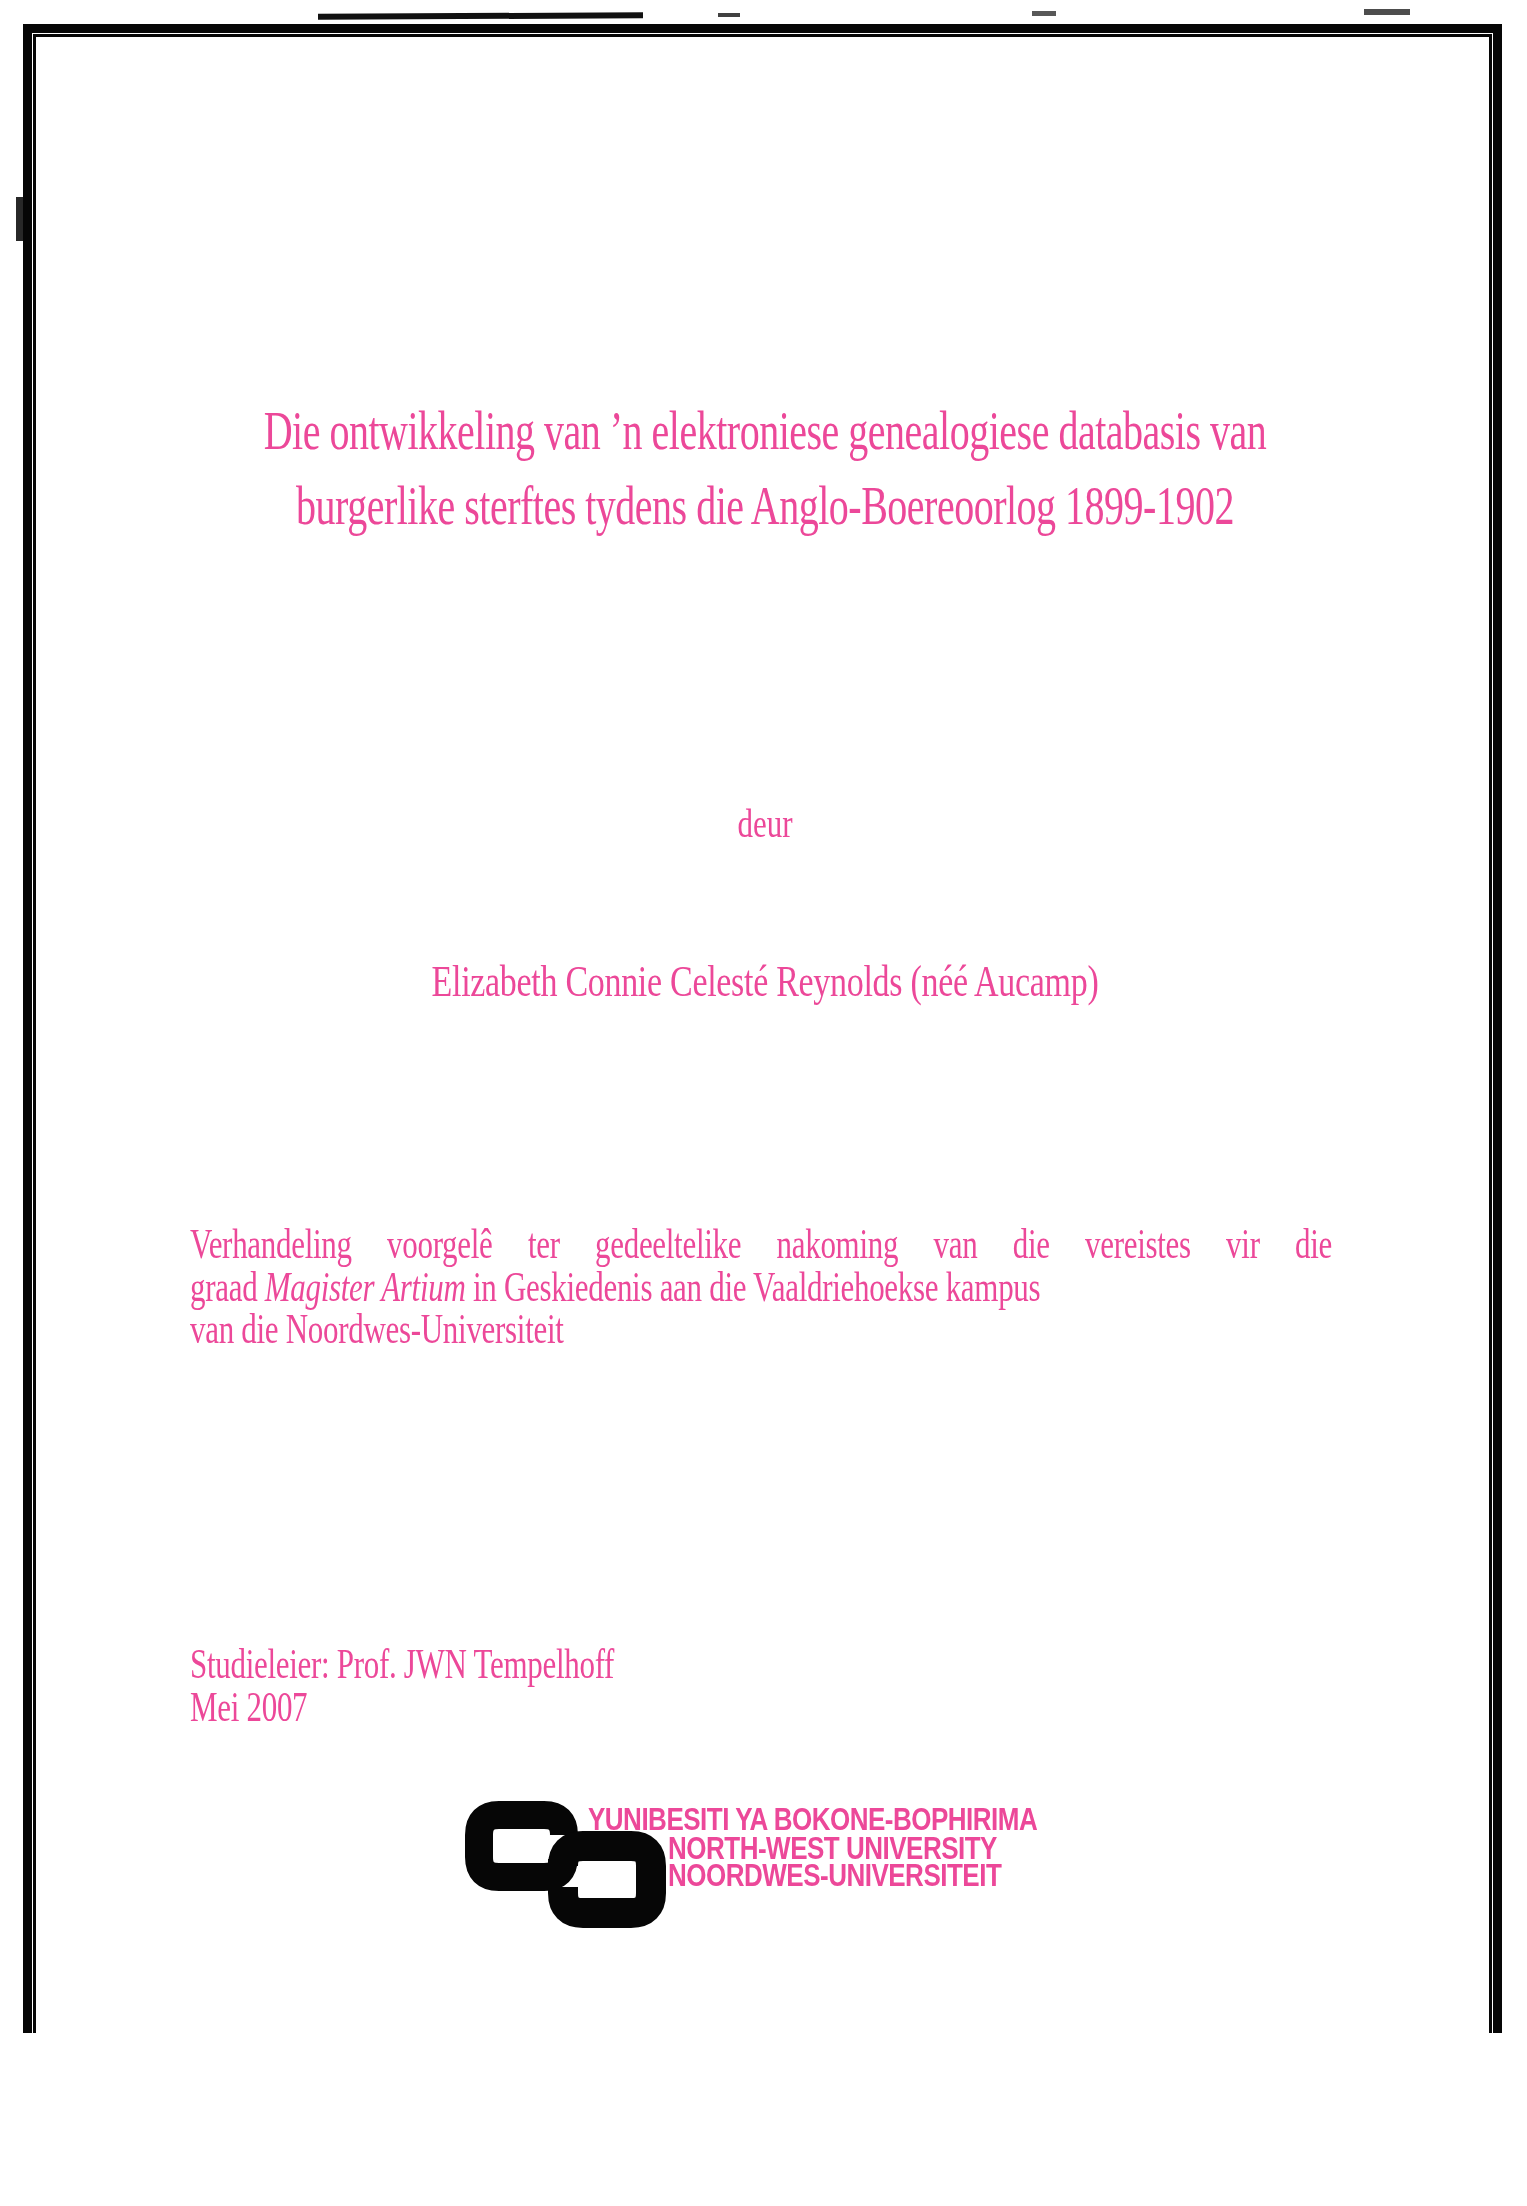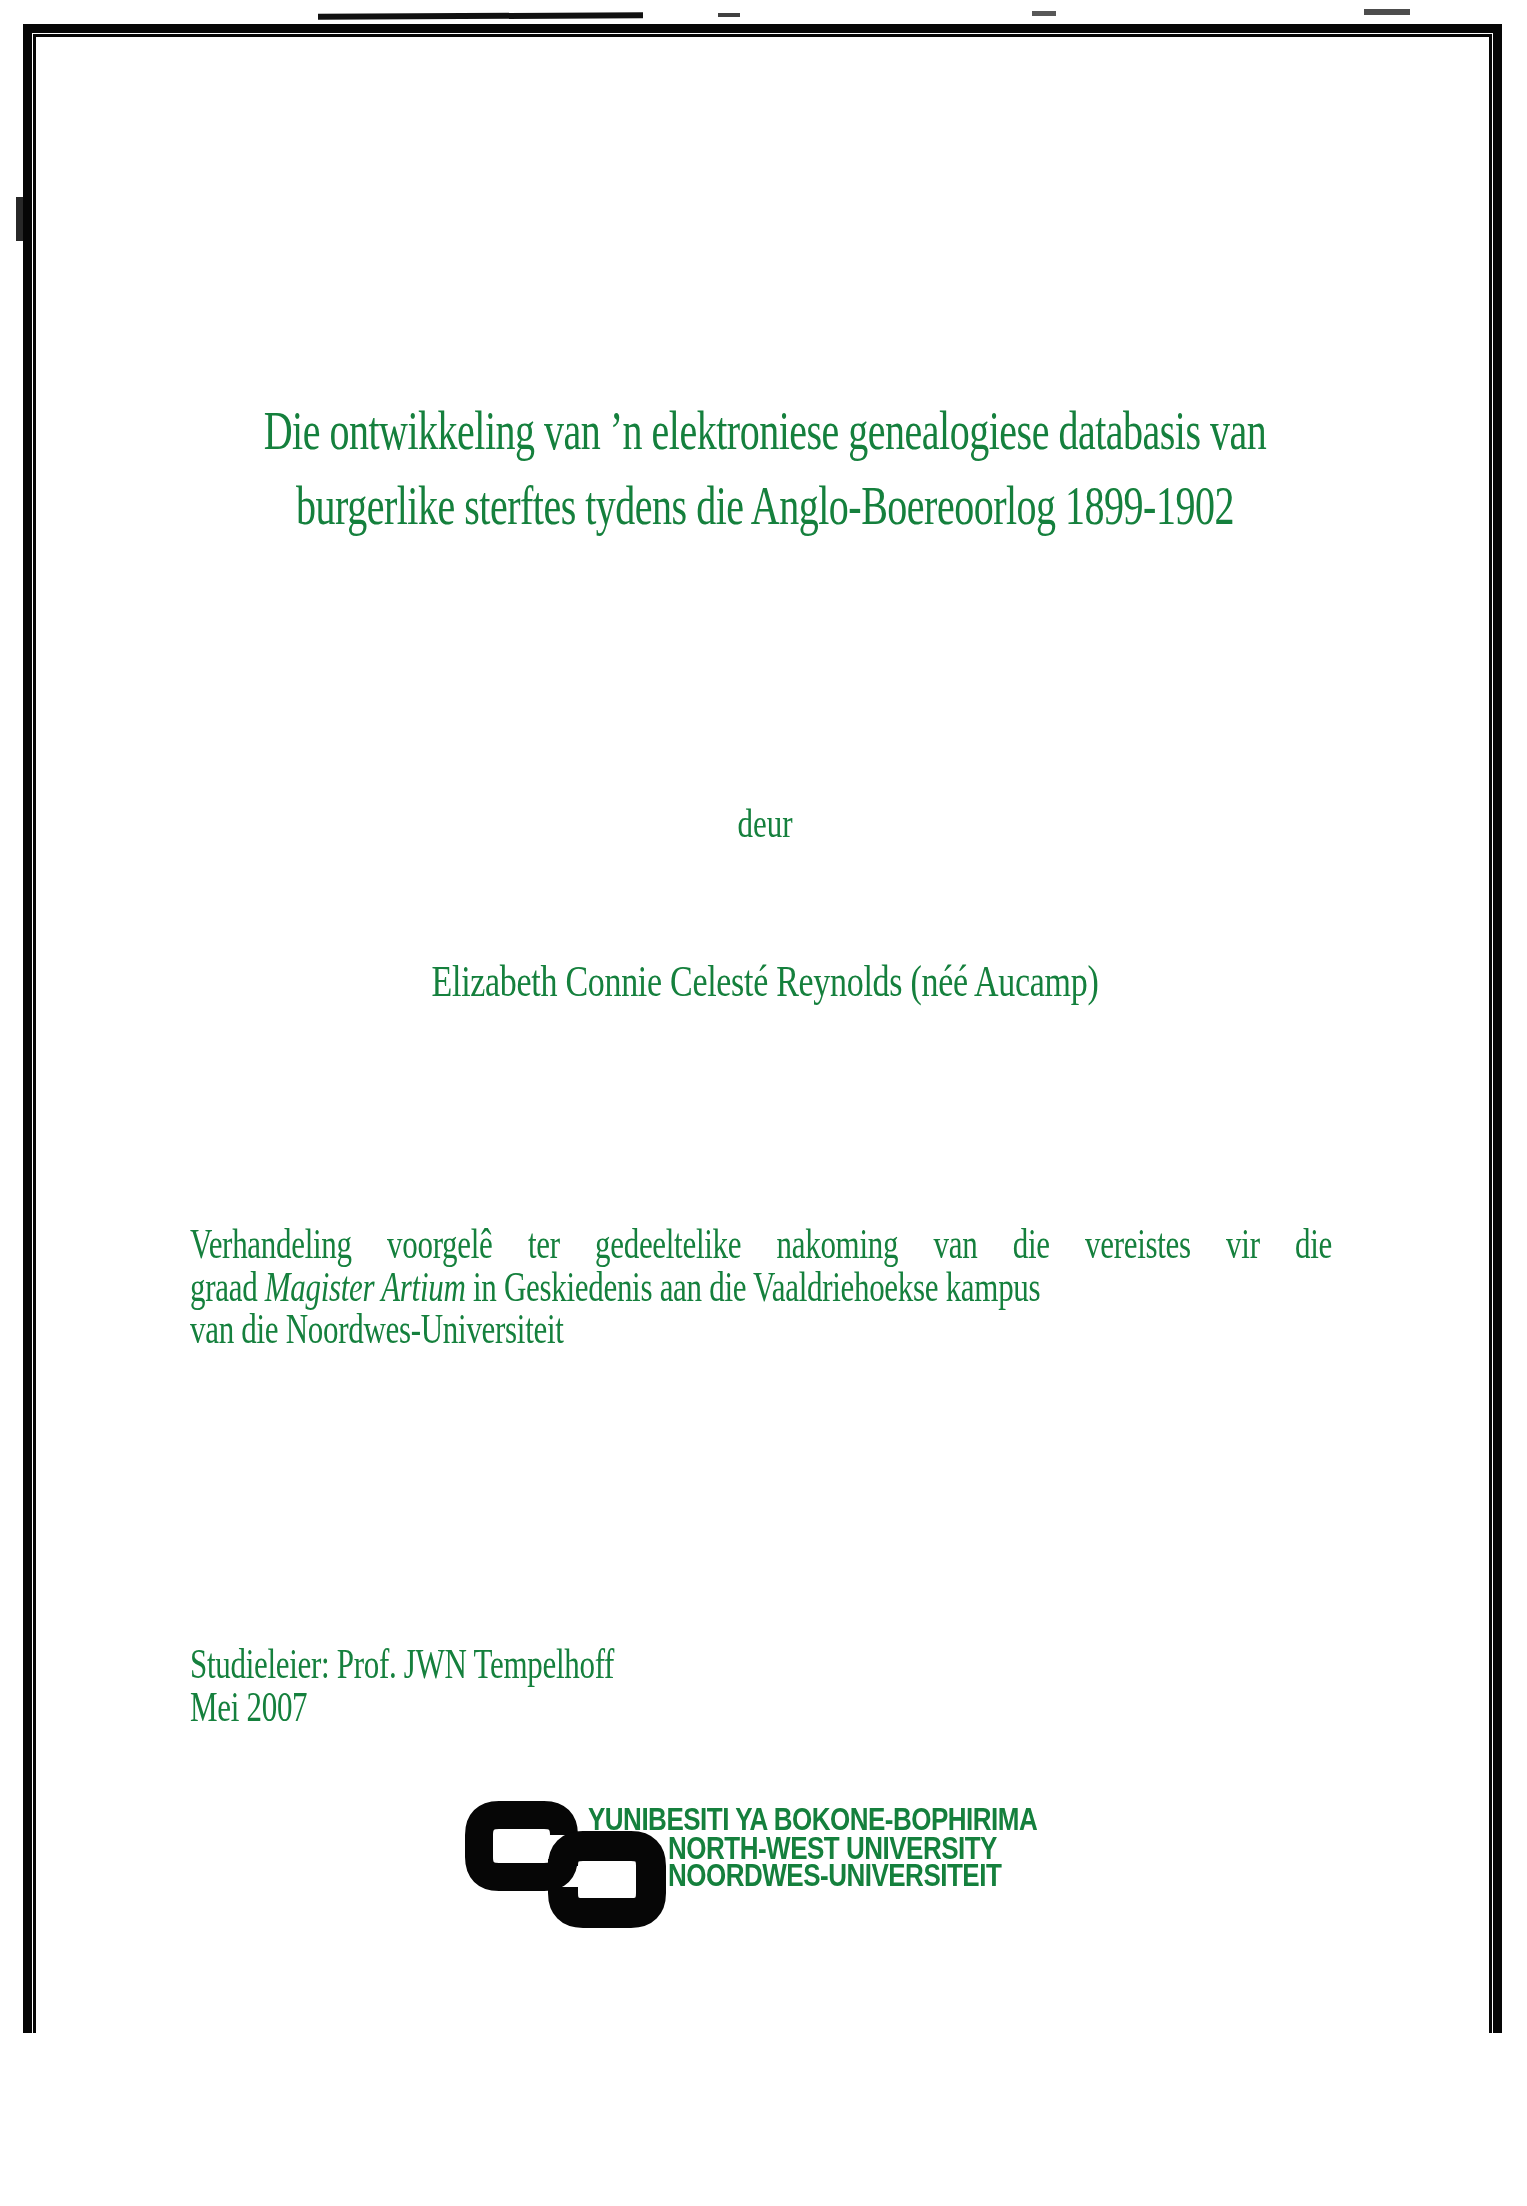--- a/index.html
+++ b/index.html
@@ -2,21 +2,21 @@
 <html><head>
 <meta charset="utf-8">
 <style>
   html, body { margin: 0; padding: 0; background: #ffffff; }
   .page {
     position: relative;
     width: 1527px;
     height: 2033px;
     background: #ffffff;
     overflow: hidden;
-    color: #15803d;
+    color: #ec4899;
     font-family: "Liberation Serif", "DejaVu Serif", serif;
   }
   
   .frame-outer {
     position: absolute;
     left: 23px; top: 24px;
     width: 1479px; height: 2161px;
     border: 9px solid #060606;
     box-sizing: border-box;
   }

